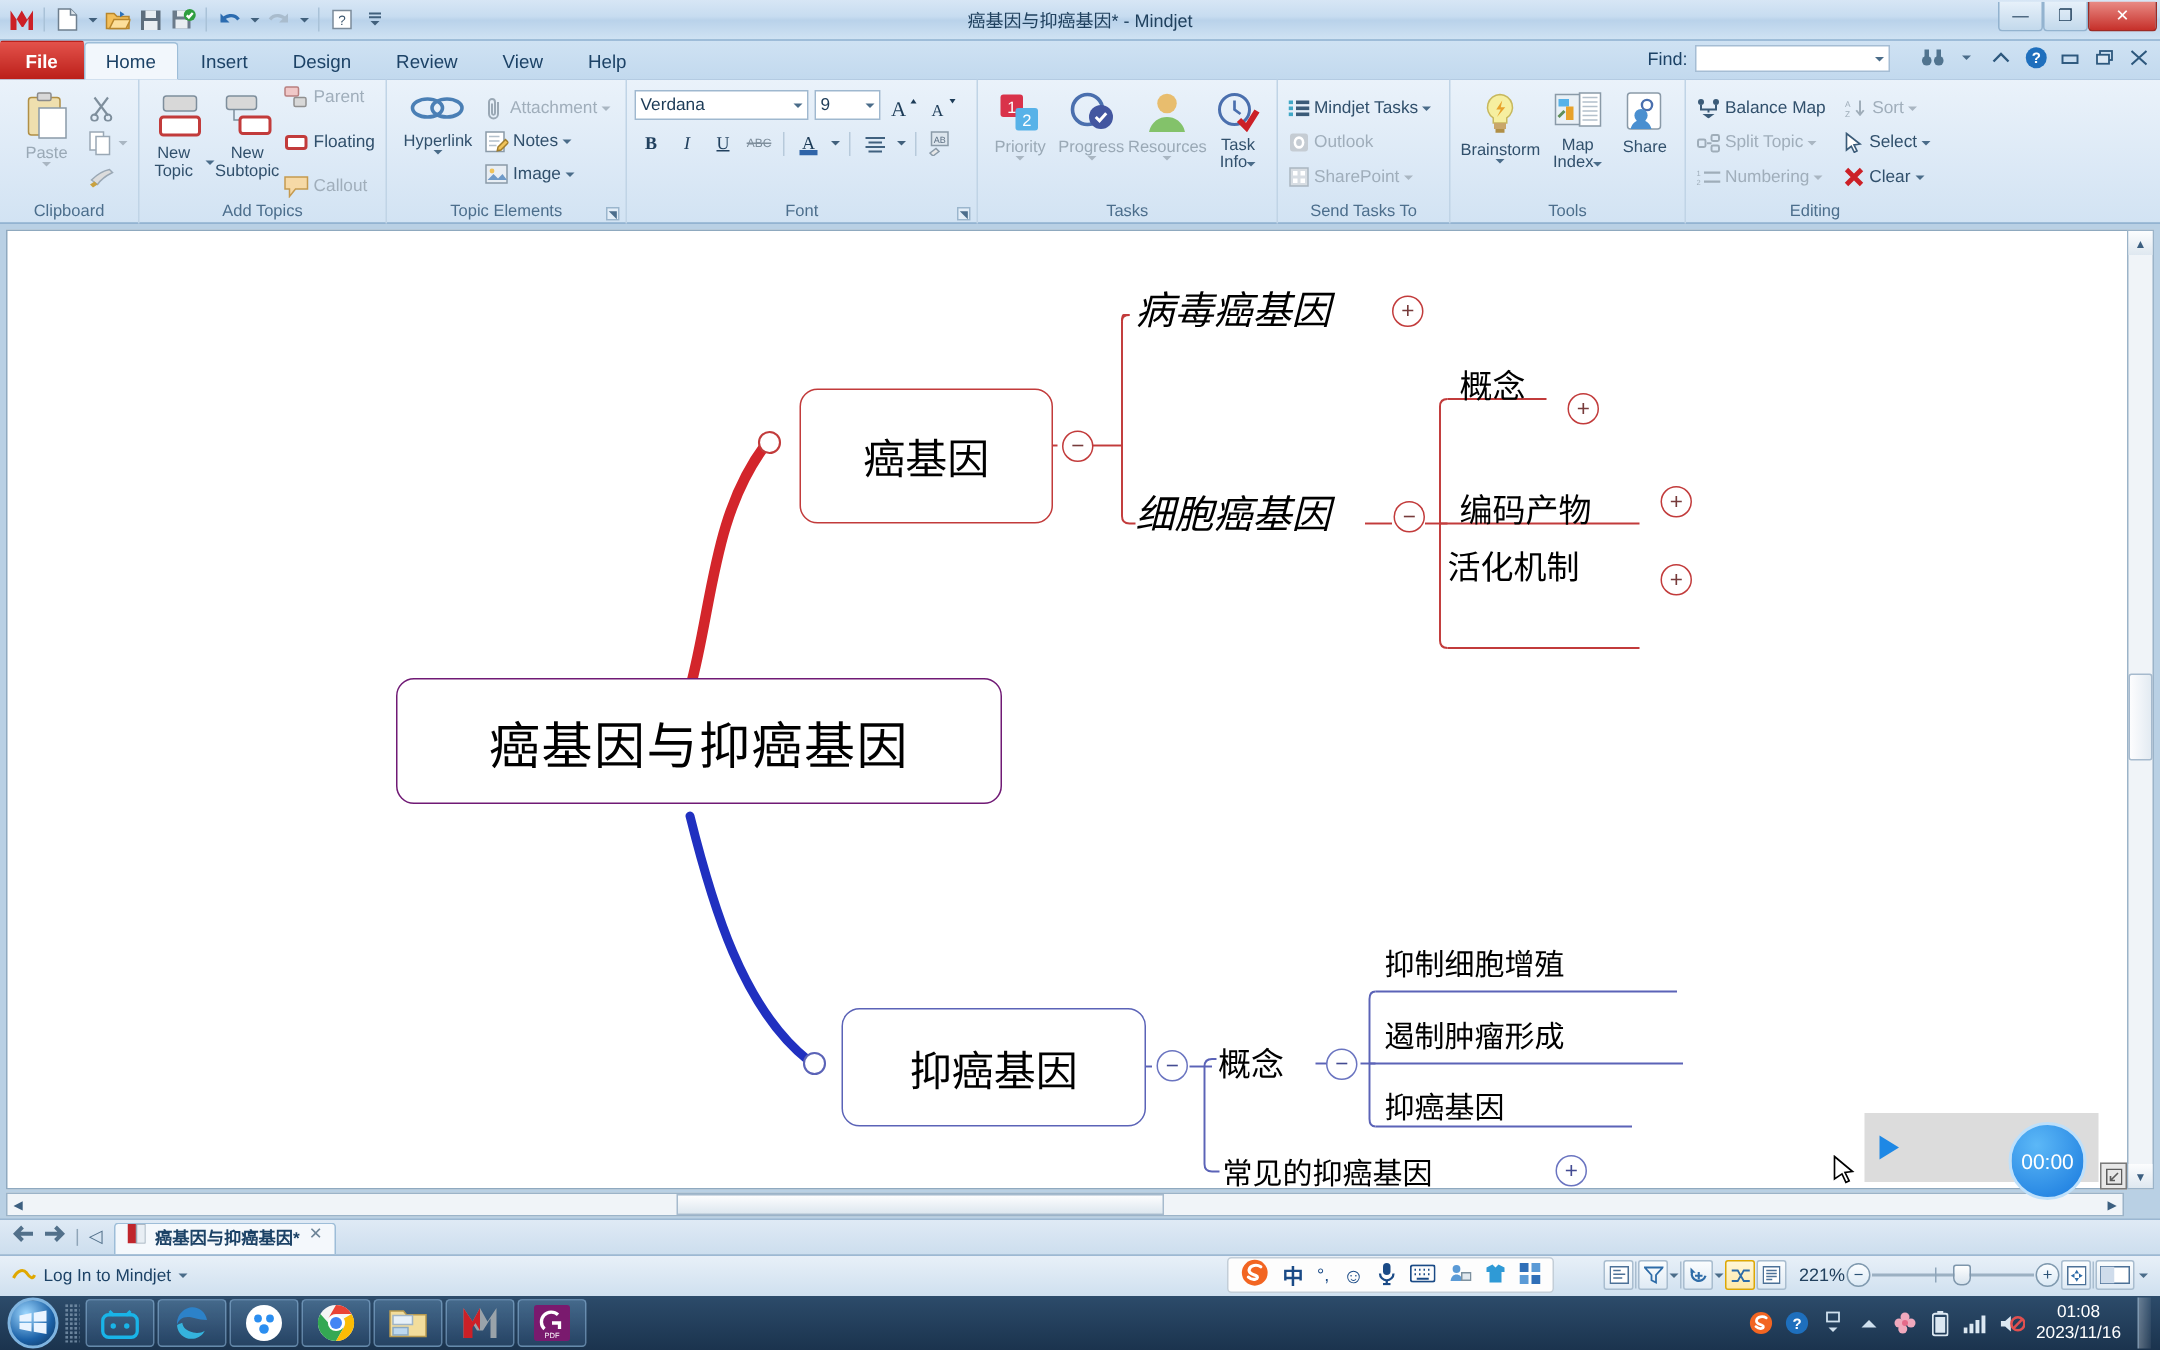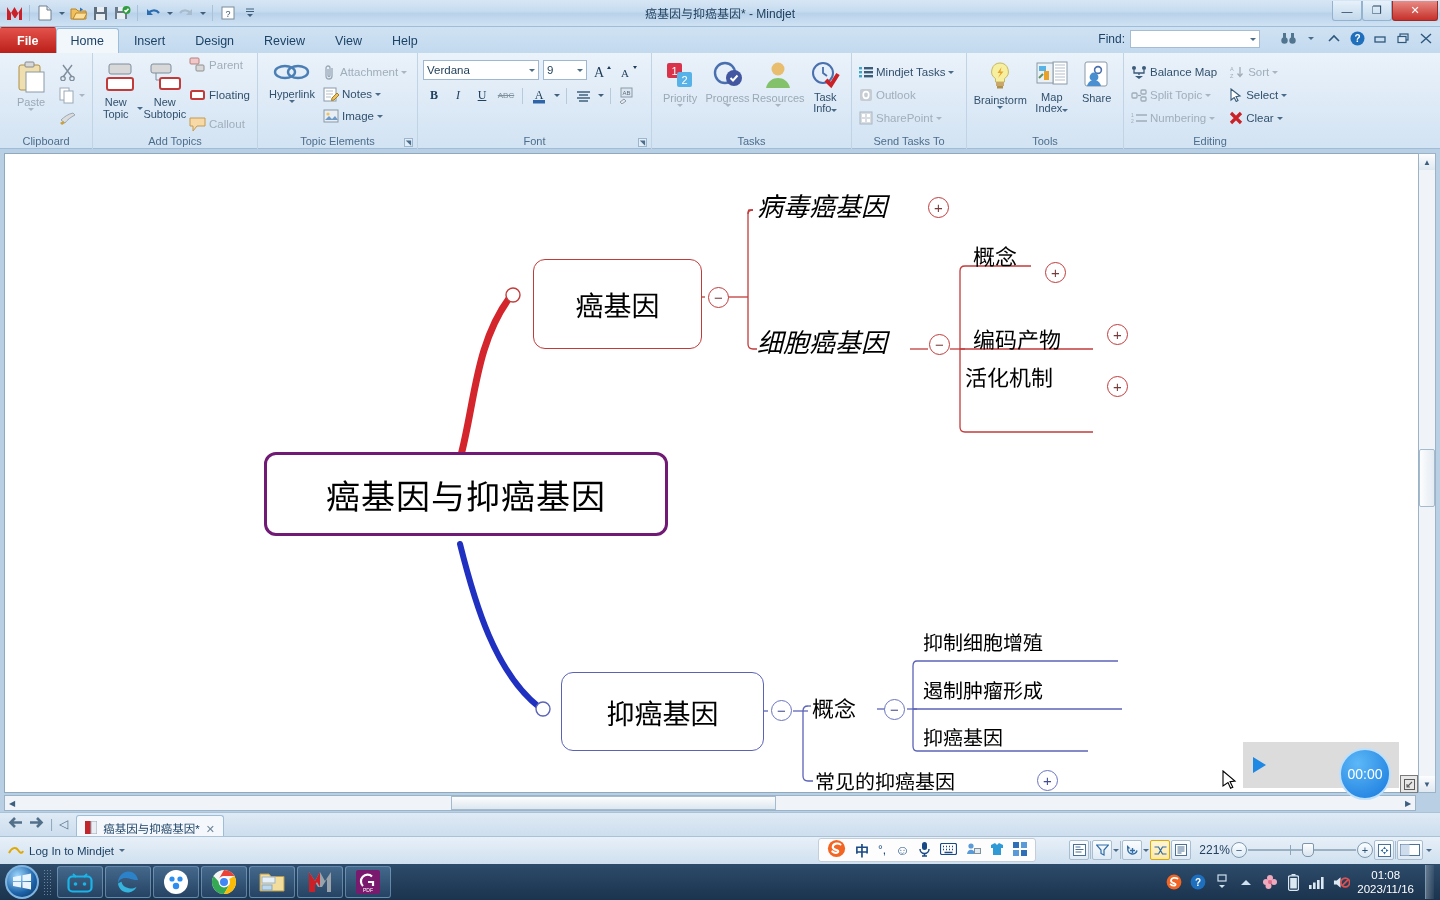--- a/index.html
+++ b/index.html
@@ -119,21 +119,21 @@
   .hscroll .arrow{ position:absolute; top:0;width:14px;height:14px;display:flex;align-items:center;justify-content:center;font-size:8px;color:#3c5f80;}
 
   
   .mm{ position:absolute; inset:0; }
   .mm svg{ position:absolute; left:0; top:0; }
   .node{
     position:absolute; display:flex;align-items:center;justify-content:center;
     font-family:"DejaVu Serif","Liberation Serif",serif; color:#000; white-space:nowrap;
   }
   .node.central{
-    border:3px solid #701a75; border-radius:12px; background:#fff;
+    border:1px solid #701a75; border-radius:12px; background:#fff;
     font-size:34px; letter-spacing:1px;
   }
   .node.main-red{ border:1.5px solid #c23b3b; border-radius:12px; background:#fff; font-size:28px;}
   .node.main-blue{ border:1.5px solid #5b63b7; border-radius:12px; background:#fff; font-size:28px;}
   .node.sub{ font-size:26px;font-style:italic; }
   .node.sub2{ font-size:22px; }
   .node.sub3{ font-size:20px; }
   .toggle{
     position:absolute; width:21px;height:21px; border-radius:50%;
     display:flex;align-items:center;justify-content:center;
@@ -161,23 +161,23 @@
   }
 
   
   .doctabbar{
     position:absolute; left:0; top:812px; width:1440px; height:24px;
     background:linear-gradient(to bottom,#dfeaf5,#cddeee);
     border-top:1px solid #a9c2d8; display:flex; align-items:flex-end;
   }
   .navarrows{ display:flex;align-items:center;gap:6px;padding:0 8px 4px 8px; color:#52708a;}
   .doctab{
-    height:21px; display:flex;align-items:flex-end;gap:6px;padding:0 8px;
+    height:21px; display:flex;align-items:flex-start;gap:6px;padding:0 8px;
     background:#f4f8fc; border:1px solid #9dbdd8;border-bottom:none;border-radius:3px 3px 0 0;
-    font-size:11.5px;color:#1c4266;
+    font-size:11.5px;color:#1c4266;font-weight:bold;
   }
   .doctab .close{ color:#6e8598; font-size:11px;}
 
   
   .statusbar{
     position:absolute; left:0; top:836px; width:1440px; height:28px;
     background:linear-gradient(to bottom,#e8f0f8,#cfe0ef);
     border-top:1px solid #a9c2d8; display:flex;align-items:center;
   }
   .loginmindjet{ display:flex;align-items:center;gap:5px;padding-left:8px;font-size:11.5px;color:#1c4266;}

